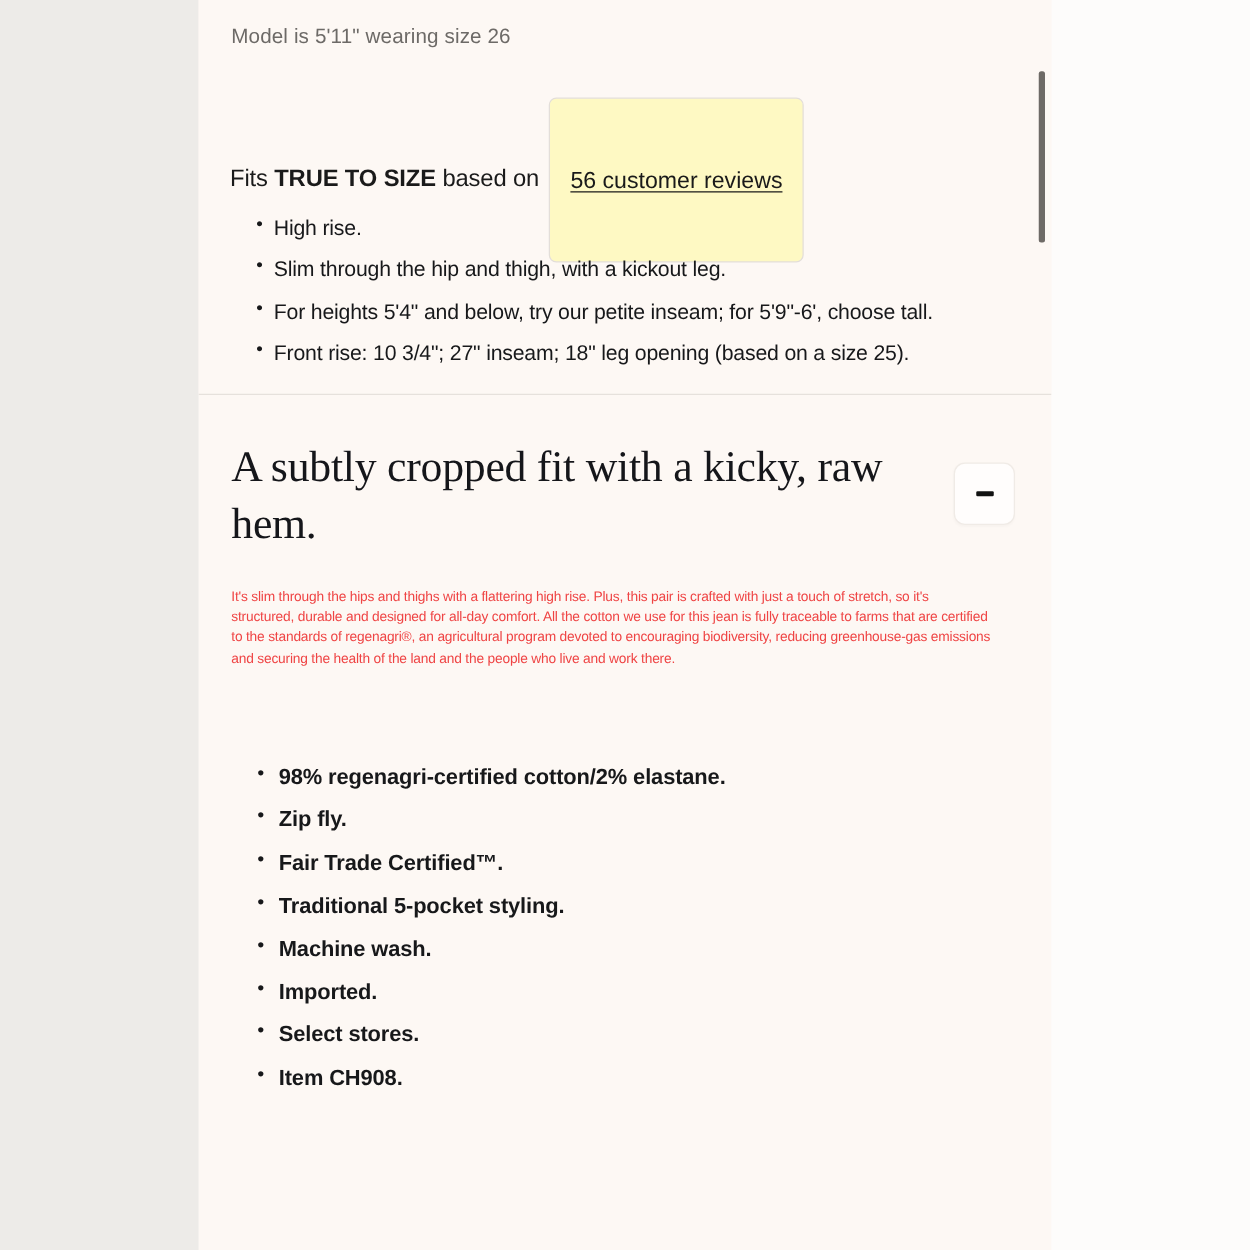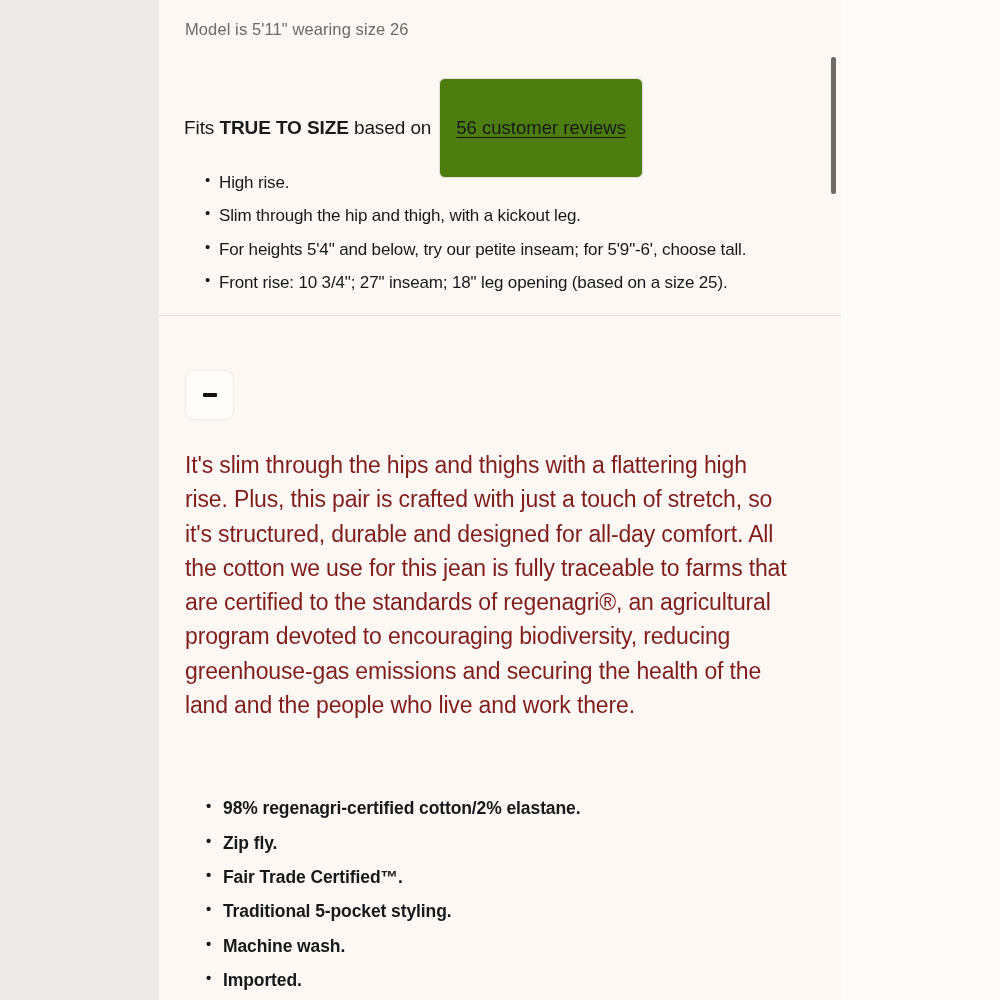--- a/index.html
+++ b/index.html
@@ -85,22 +85,22 @@
     font-size: 19px;
     color: #1a1a1a;
     letter-spacing: -.1px;
   }
   .fits-text b { font-weight: 700; }
 
   .reviews-box {
     margin-left: 8px;
     border: 1px solid #e3ded9;
     border-radius: 6px;
-    padding: 38px 16px;
-    background: #4d7c0f;
+    padding: 54px 16px;
+    background: #fef9c3;
     display: flex;
     align-items: center;
     justify-content: center;
   }
 
   .reviews-link {
     font-size: 18.5px;
     color: #1a1a1a;
     text-decoration: underline;
     text-underline-offset: 3px;
@@ -192,23 +192,23 @@
     transform: translate(-50%, -50%);
     width: 14px;
     height: 4px;
     background: #121212;
     border-radius: 1px;
   }
 
   .desc-body {
     margin-top: 28px;
     width: 610px;
-    font-size: 23px;
+    font-size: 11px;
     line-height: 1.49;
-    color: #7f1d1d;
+    color: #ef4444;
     letter-spacing: -.15px;
   }
 
   .detail-list {
     margin-top: 76px;
     padding-left: 38px;
     list-style: none;
     font-weight: bold;
   }
   .detail-list li {
@@ -277,20 +277,21 @@
         <li>Front rise: 10 3/4"; 27" inseam; 18" leg opening (based on a size 25).</li>
       </ul>
 
     </section>
 
     <div class="divider" style="left:0; top:315px;"></div>
 
     <section class="desc-section">
 
       <div class="desc-head-row">
+        <h2 class="desc-title">A subtly cropped fit with a kicky, raw hem.</h2>
 
         <div class="collapse-btn">
           <span class="minus"></span>
         </div>
       </div>
 
       <p class="desc-body">It's slim through the hips and thighs with a flattering high rise. Plus, this pair is crafted with just a touch of stretch, so it's structured, durable and designed for all-day comfort. All the cotton we use for this jean is fully traceable to farms that are certified to the standards of regenagri®, an agricultural program devoted to encouraging biodiversity, reducing greenhouse-gas emissions and securing the health of the land and the people who live and work there.</p>
 
       <ul class="detail-list">
         <li>98% regenagri-certified cotton/2% elastane.</li>

